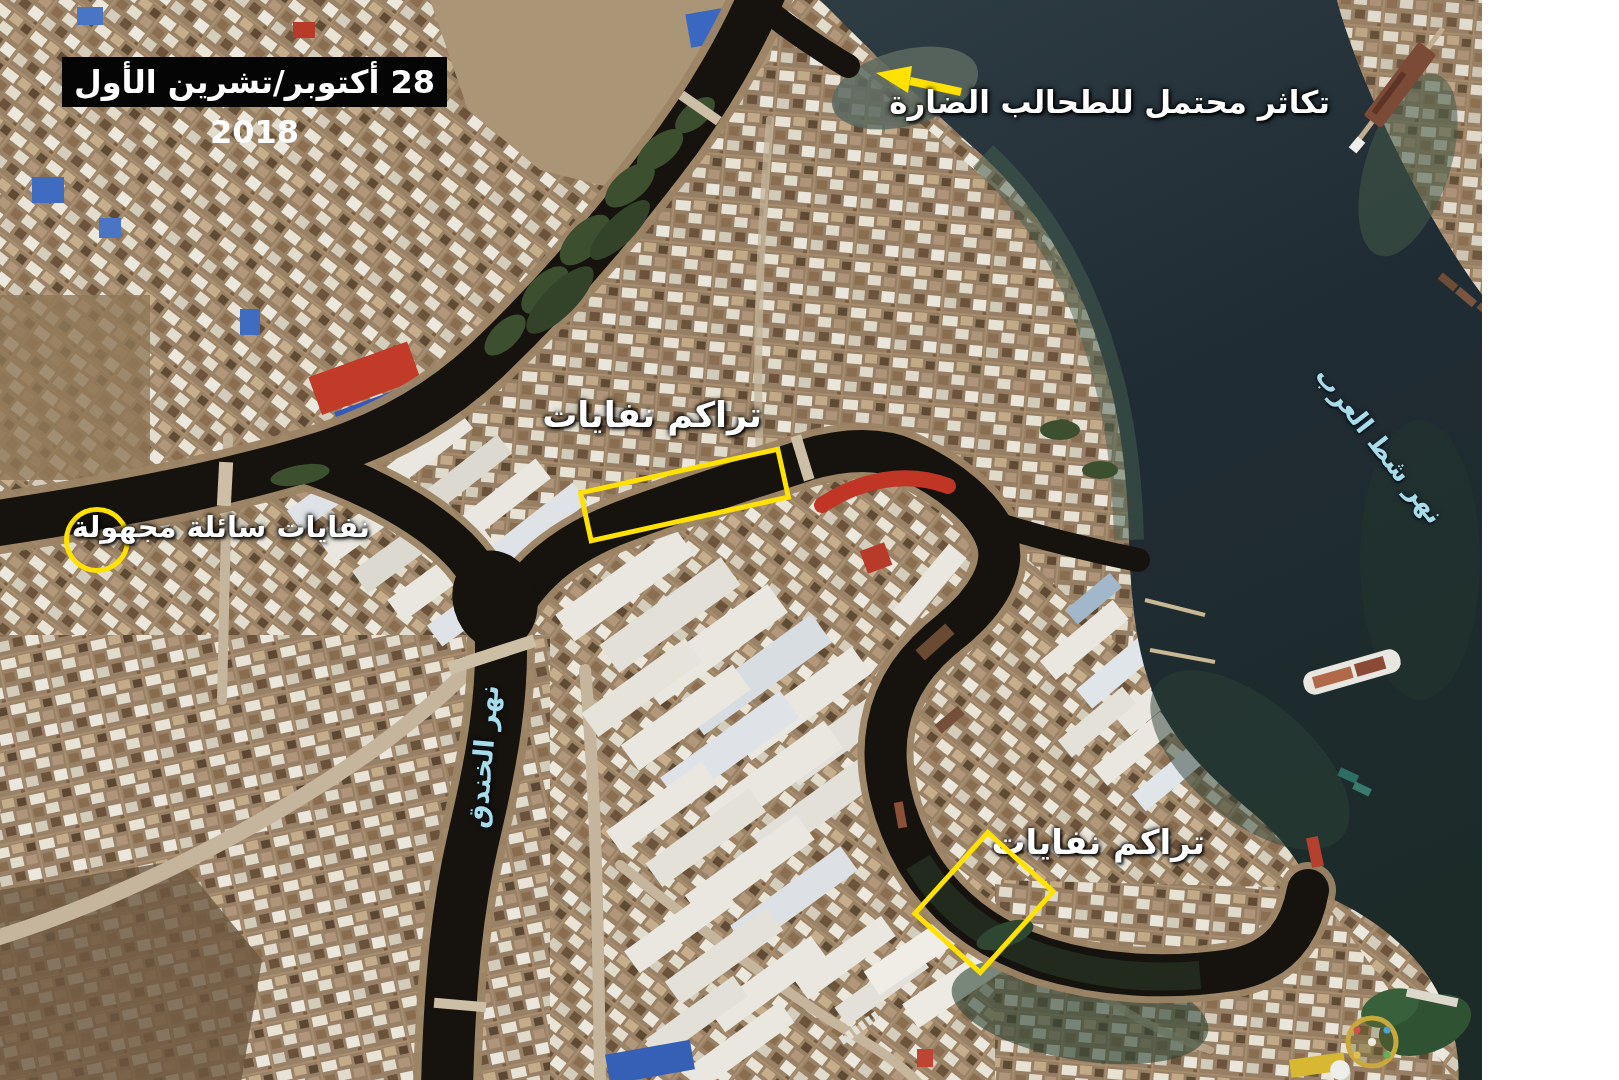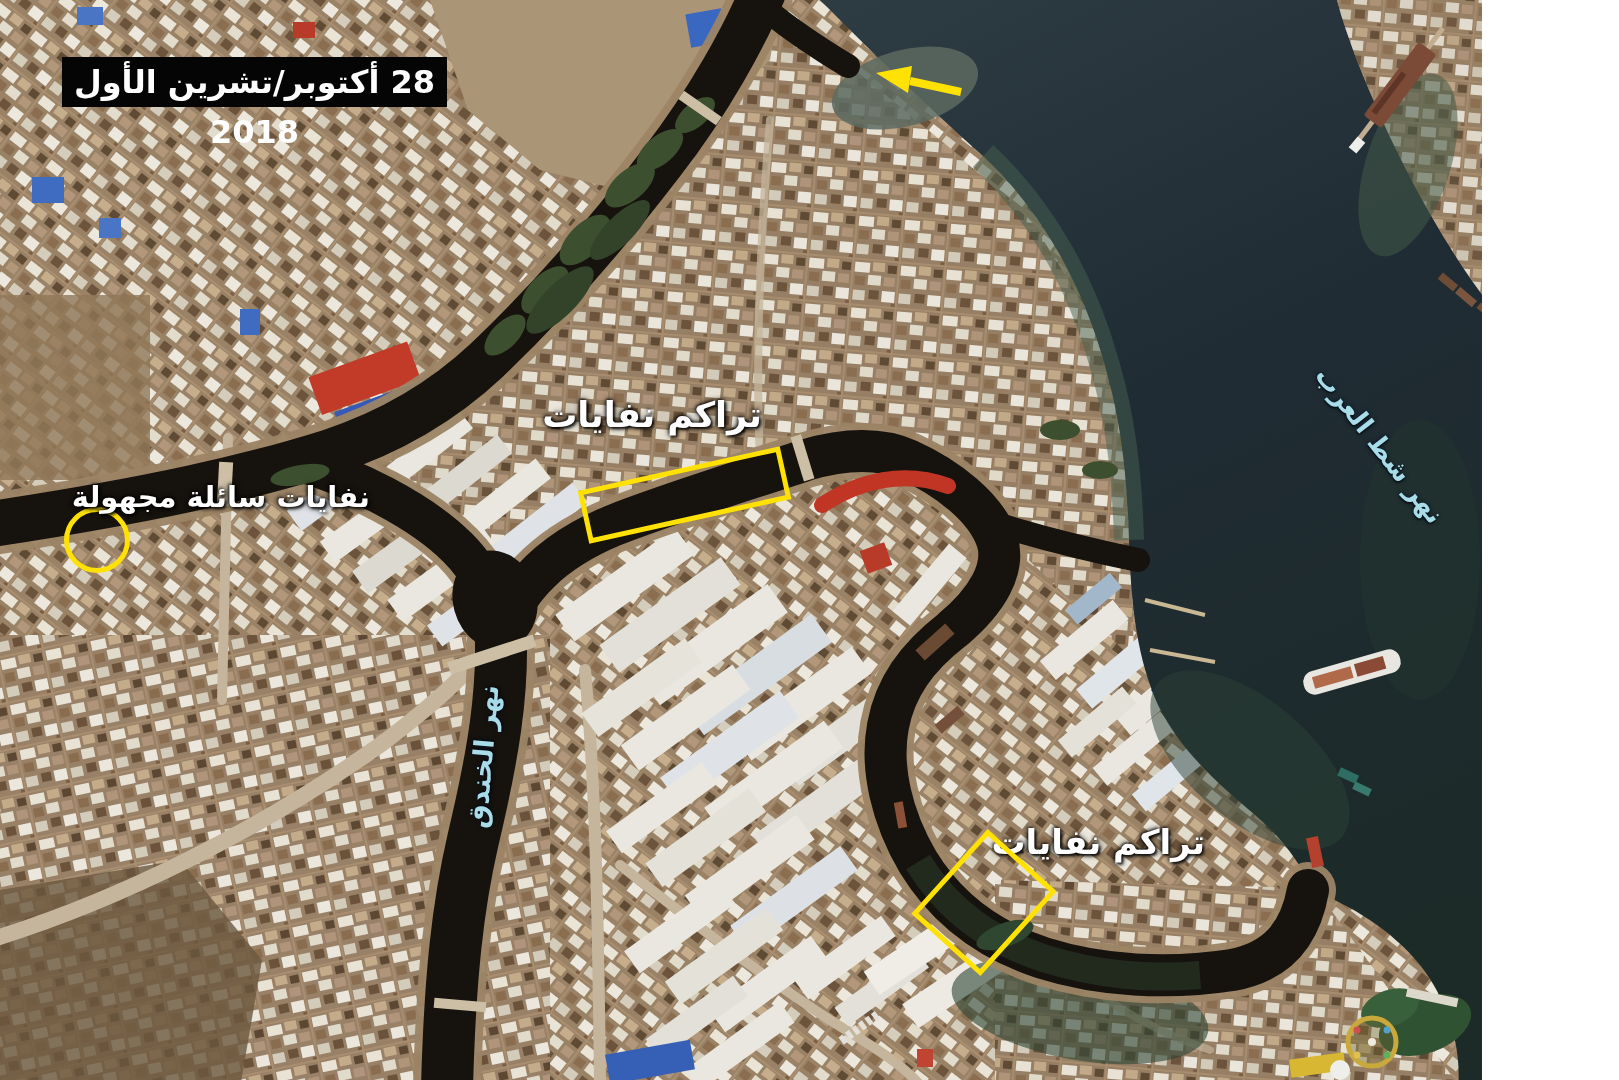--- a/index.html
+++ b/index.html
@@ -268,26 +268,27 @@
   <rect x="1290" y="1056" width="55" height="18" fill="#d8b832" transform="rotate(-8 1317 1065)"></rect>
   <circle cx="1340" cy="1070" r="10" fill="#eeeeea"></circle>
 </svg>
 
 <div class="datebox">28  أكتوبر/تشرين الأول 2018</div>
 
 <svg id="algae-arrow" width="110" height="45" viewBox="0 0 110 45">
   <line x1="93" y1="32" x2="42" y2="21" stroke="#ffe203" stroke-width="8"></line>
   <polygon points="8,13 44,6 40,33" fill="#ffe203"></polygon>
 </svg>
+<div class="label" style="left:980px;top:84px;width:350px;font-size:31px;">تكاثر محتمل للطحالب الضارة</div>
 
 <div class="label" style="left:592px;top:395px;width:170px;font-size:35px;">تراكم نفايات</div>
 <div id="waste1-rect" class="ybox"></div>
 
 <div class="ycircle"></div>
-<div class="label" style="left:130px;top:480px;width:240px;font-size:29px;text-align:center;">نفايات سائلة مجهولة</div>
+<div class="label" style="left:130px;top:510px;width:240px;font-size:29px;text-align:center;">نفايات سائلة مجهولة</div>
 
 <div class="label cyan" style="left:1309px;top:442px;width:160px;font-size:26px;transform:rotate(52deg);">نهر شط العرب</div>
 
 <div class="label cyan" style="left:408px;top:741px;width:150px;font-size:27px;transform:rotate(-85deg);">نهر الخندق</div>
 
 <div class="label" style="left:1015px;top:822px;width:190px;font-size:34px;">تراكم نفايات</div>
 <div id="waste2-rect" class="ybox"></div>
 
 </div>
 

